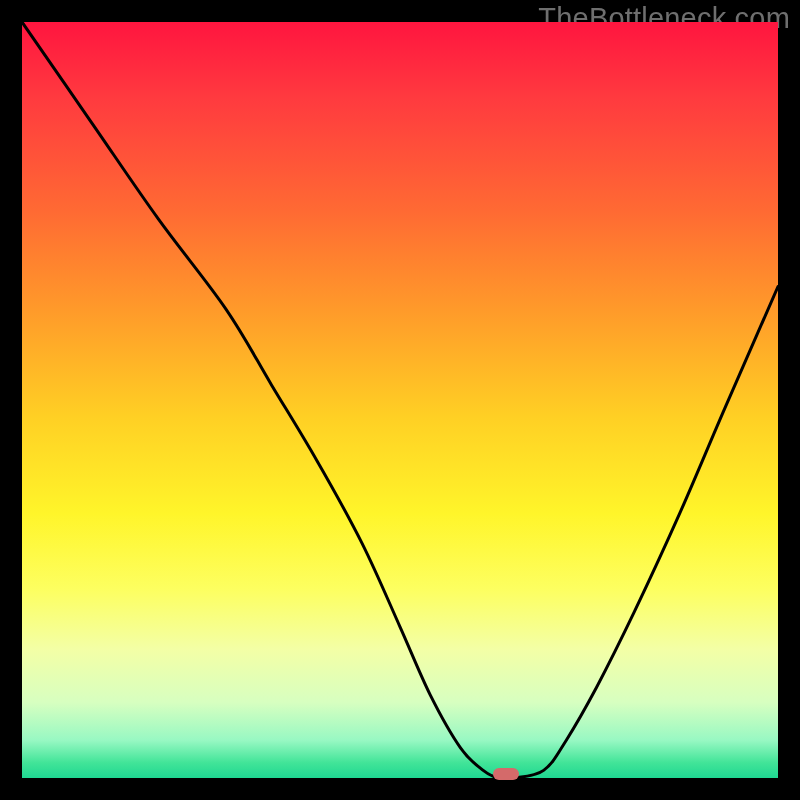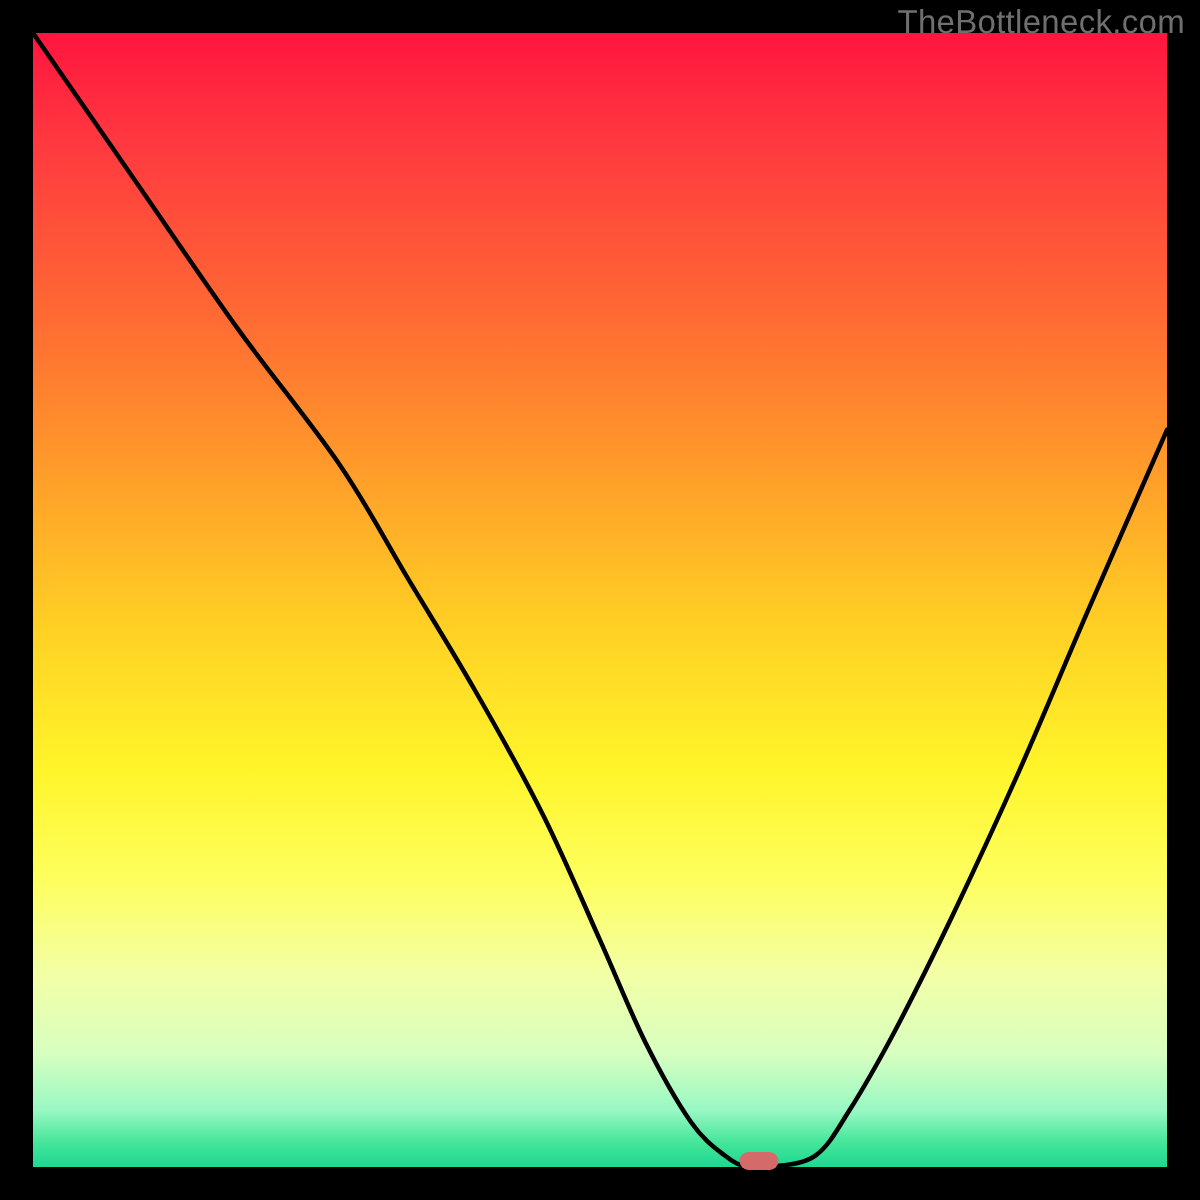--- a/index.html
+++ b/index.html
@@ -39,21 +39,21 @@
       #98f8c3 95%,
       #41e498 98%,
       #1fd792 100%
     );
   }
   .watermark {
     position: absolute;
     top: 2px;
     right: 10px;
     color: #6f6f6f;
-    font-size: 22px;
+    font-size: 29px;
     font-weight: 500;
     letter-spacing: 0.2px;
   }
   svg.curve {
     position: absolute;
     top: 0;
     left: 0;
     width: 756px;
     height: 756px;
   }

